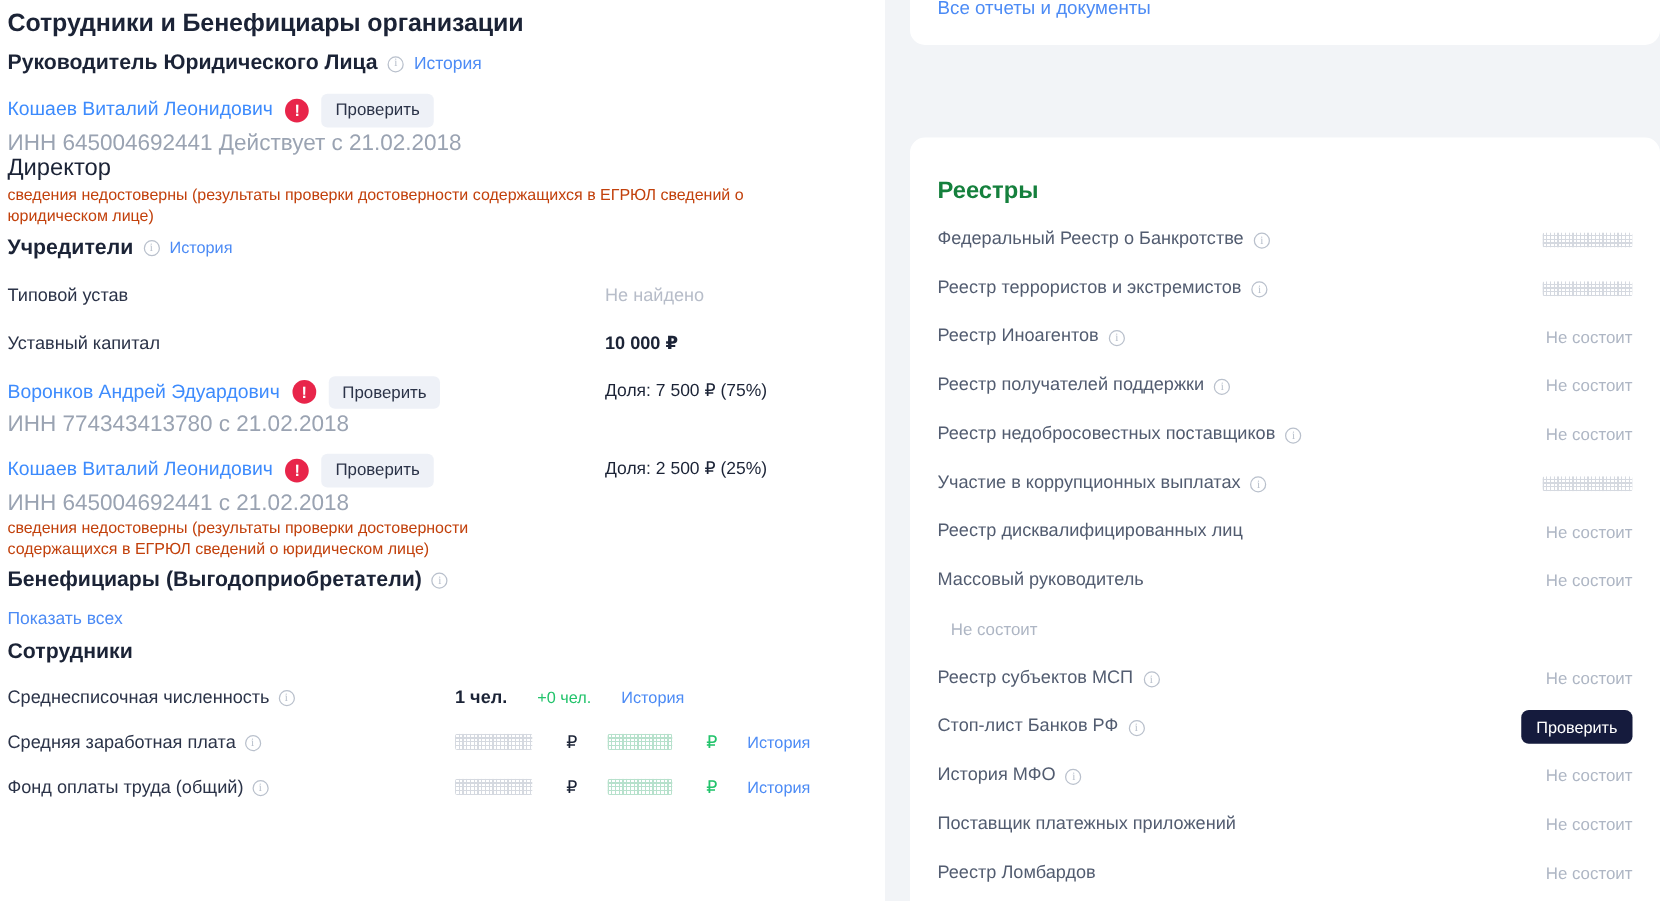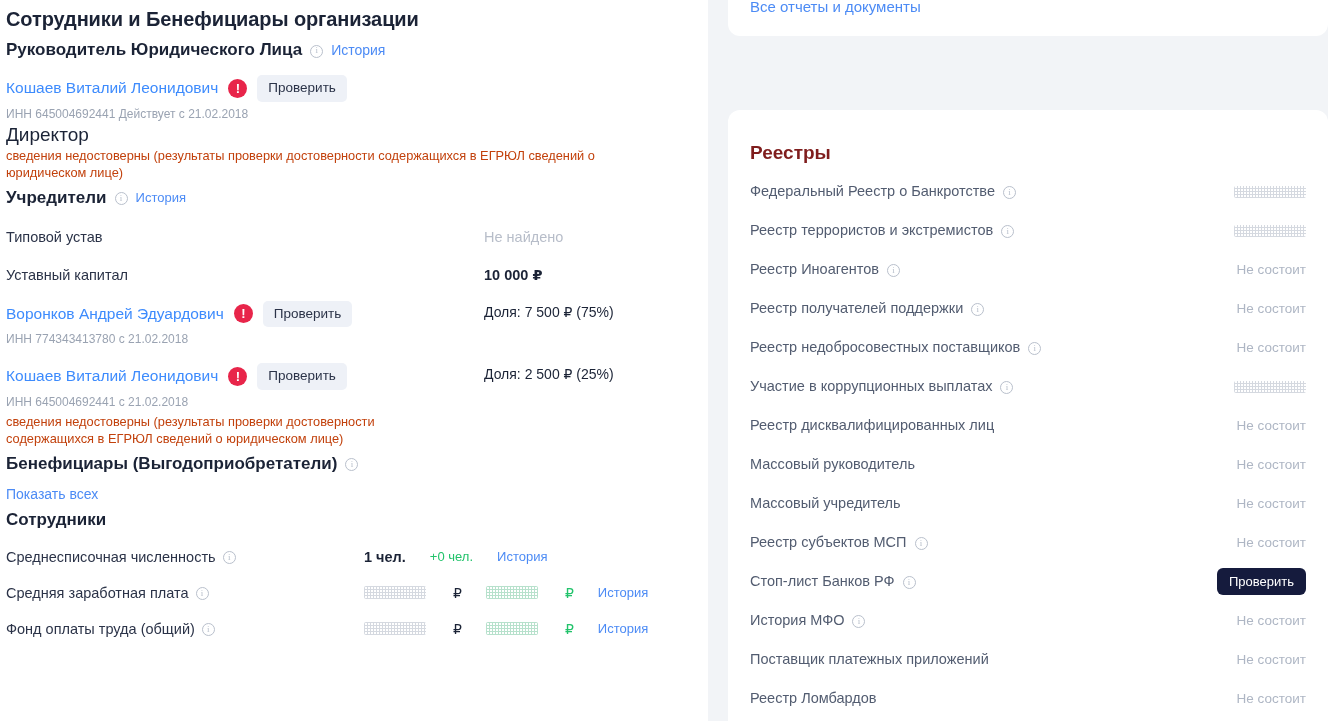--- a/index.html
+++ b/index.html
@@ -69,21 +69,21 @@
     color: #fff; font-size: 13px; font-weight: 700; line-height: 1;
     flex: 0 0 auto;
   }
   .check-btn {
     background: #eef1f7; color: #2b3348;
     border: none; border-radius: 5px;
     font-size: 13.5px; padding: 6px 11px 7px;
     font-family: inherit; cursor: pointer; line-height: 1;
   }
   .meta-line {
-    font-size: 12px; color: #9aa3b2; margin-top: 4px; line-height: 16px;
+    font-size: 18px; color: #9aa3b2; margin-top: 4px; line-height: 16px;
   }
   .role-line {
     font-size: 19px; color: #1b2336; margin-top: 3px; line-height: 19px;
   }
   .warn-text {
     font-size: 12.8px; color: #c2410c; line-height: 17px;
     margin-top: 3px; max-width: 660px;
   }
   .warn-text.narrow { max-width: 430px; }
 
@@ -163,21 +163,21 @@
     position: absolute; top: 58px; left: 22px;
     font-size: 15px; color: #4c8bf5; cursor: pointer;
   }
 
   .card-registries {
     position: absolute; top: 110px; left: 0;
     height: 640px;
     padding: 22px 22px 0 22px;
   }
   .registries-title {
-    font-size: 19px; font-weight: 700; color: #7f1d1d;
+    font-size: 19px; font-weight: 700; color: #15803d;
     line-height: 26px; margin: 8px 0 6px 0;
   }
   .reg-row {
     display: flex; align-items: center;
     height: 39px;
   }
   .reg-label {
     display: flex; align-items: center; gap: 8px;
     font-size: 14.5px; color: #525c70; line-height: 19px;
     flex: 1 1 auto;
@@ -425,23 +425,20 @@
           </div>
           <div class="reg-row">
             <div class="reg-label">
               <span>Массовый руководитель</span>
             </div>
             <div class="reg-value">
               <span>Не состоит</span>
             </div>
           </div>
           <div class="reg-row">
-            <div class="reg-label">
-              <span>Массовый учредитель</span>
-            </div>
             <div class="reg-value">
               <span>Не состоит</span>
             </div>
           </div>
           <div class="reg-row">
             <div class="reg-label">
               <span>Реестр субъектов МСП</span>
               <span class="info-icon">
                 <i>i</i>
               </span>

